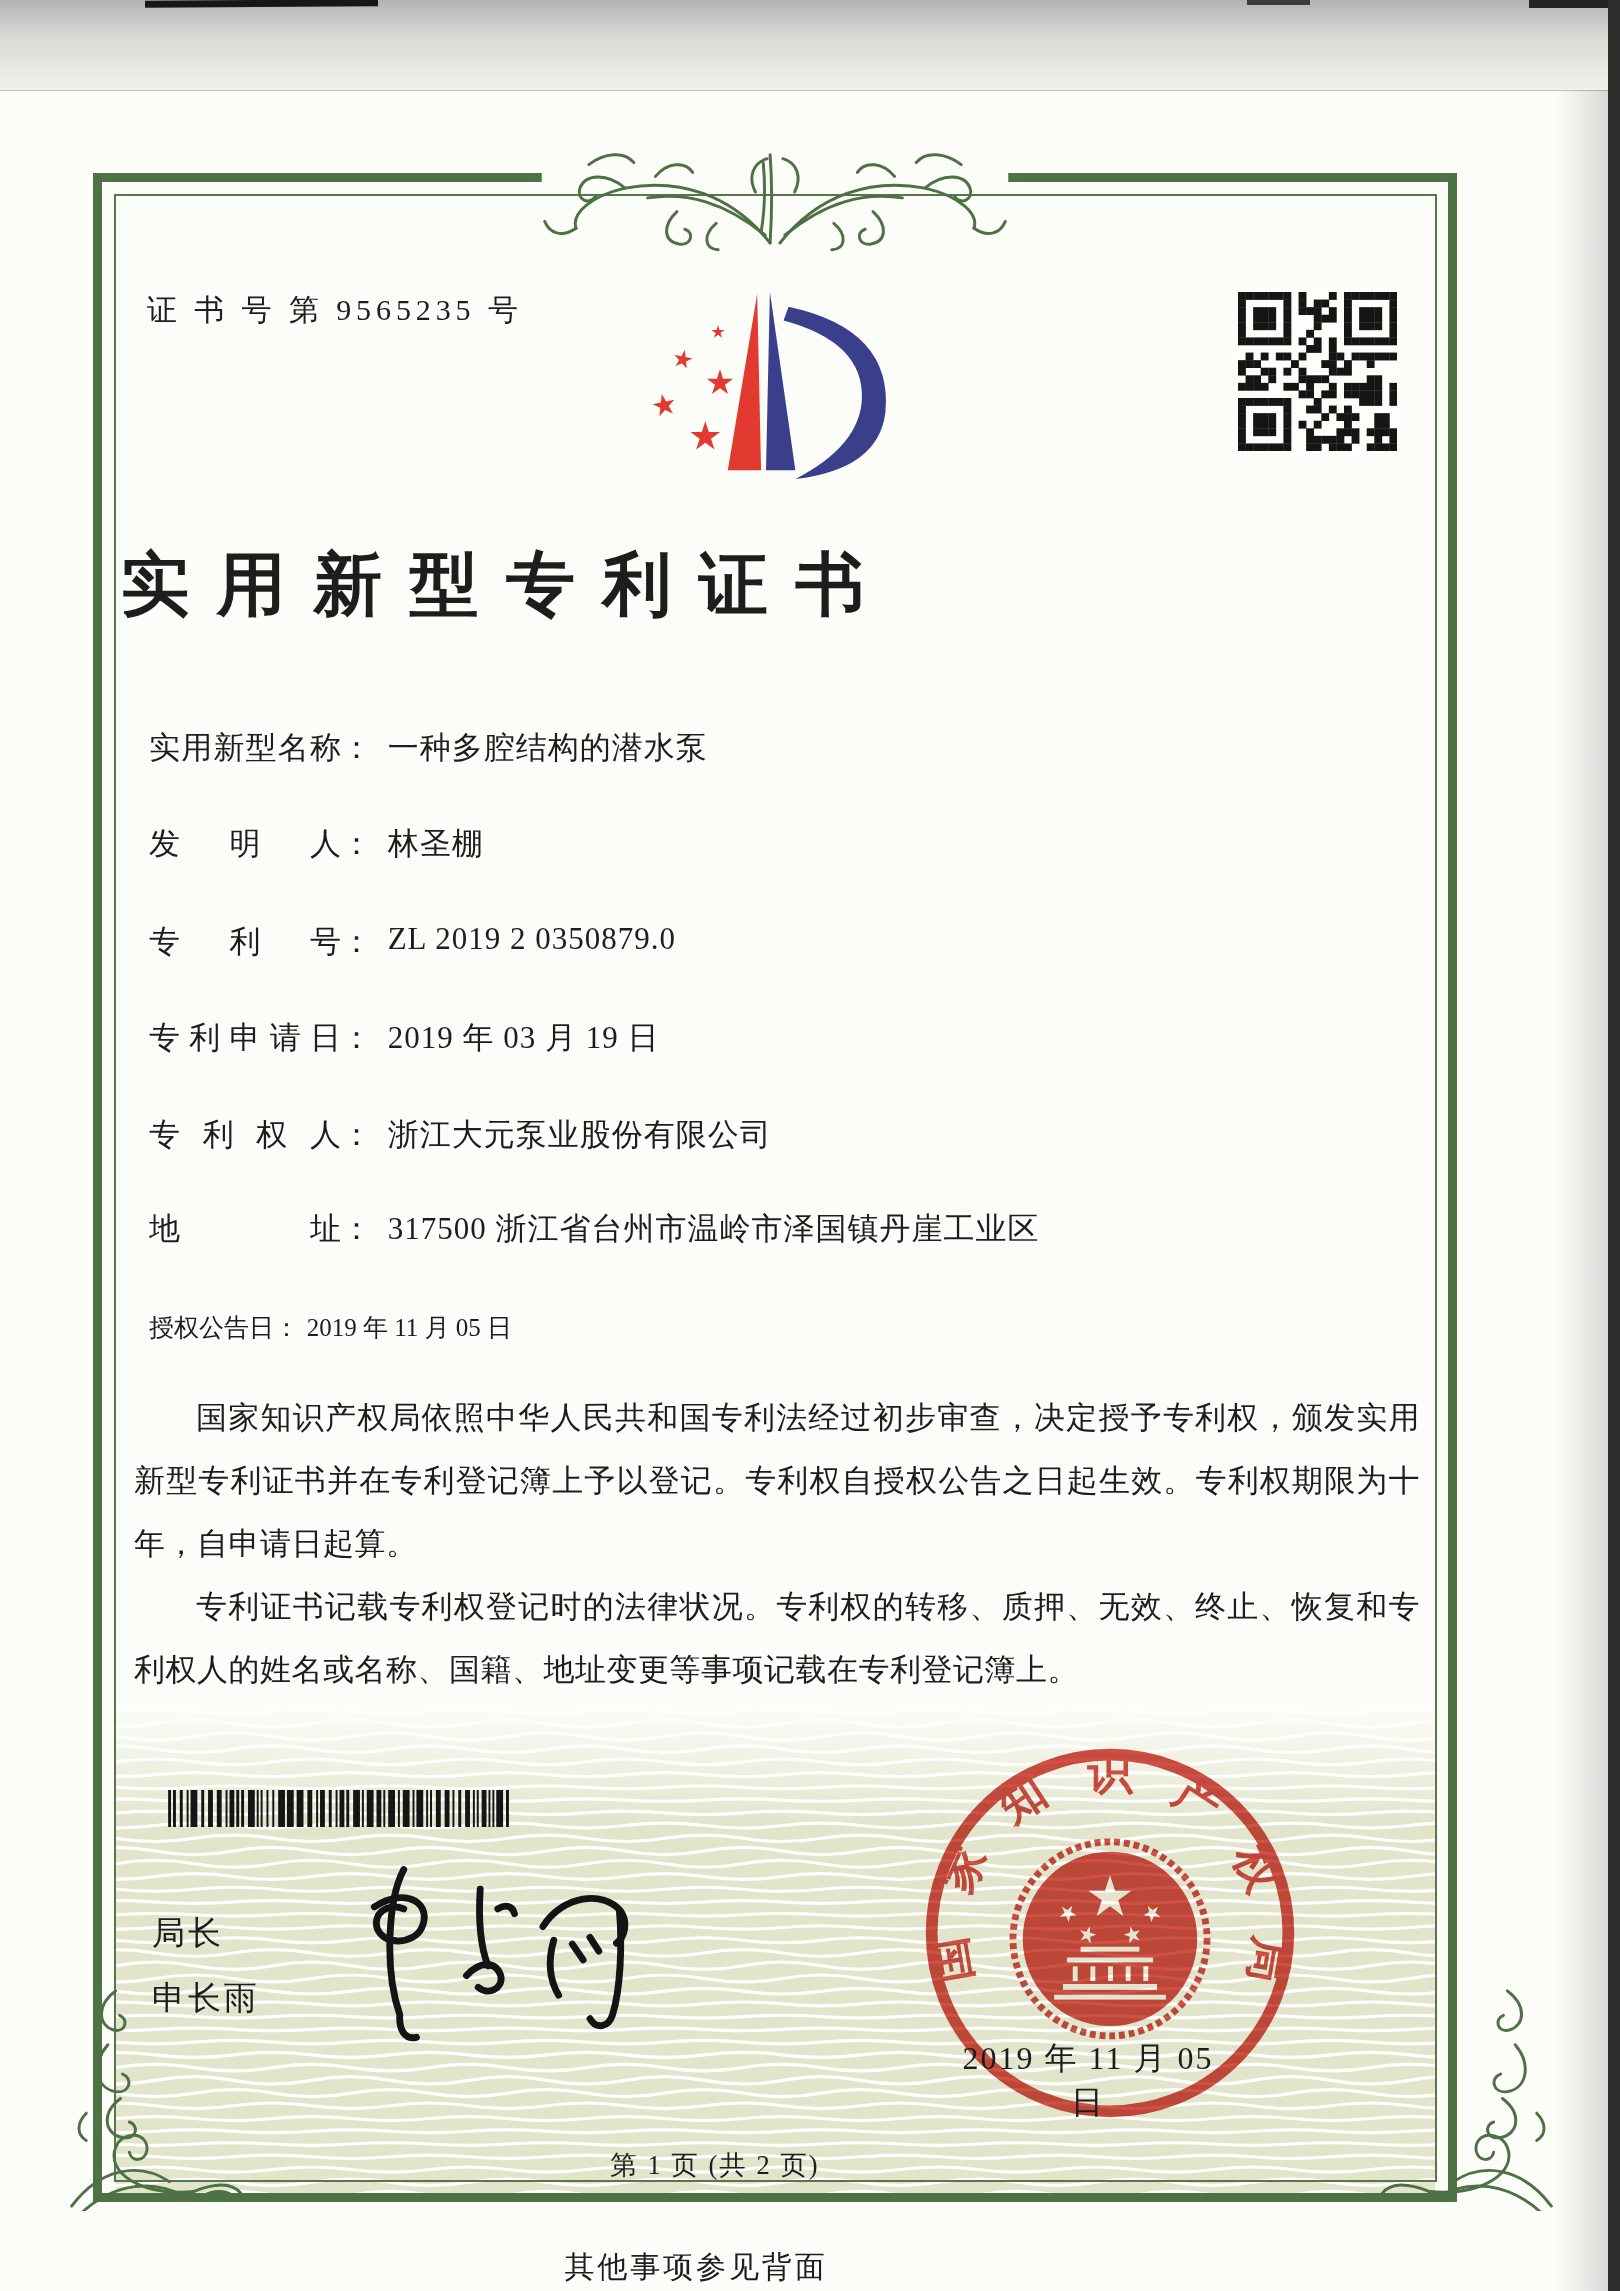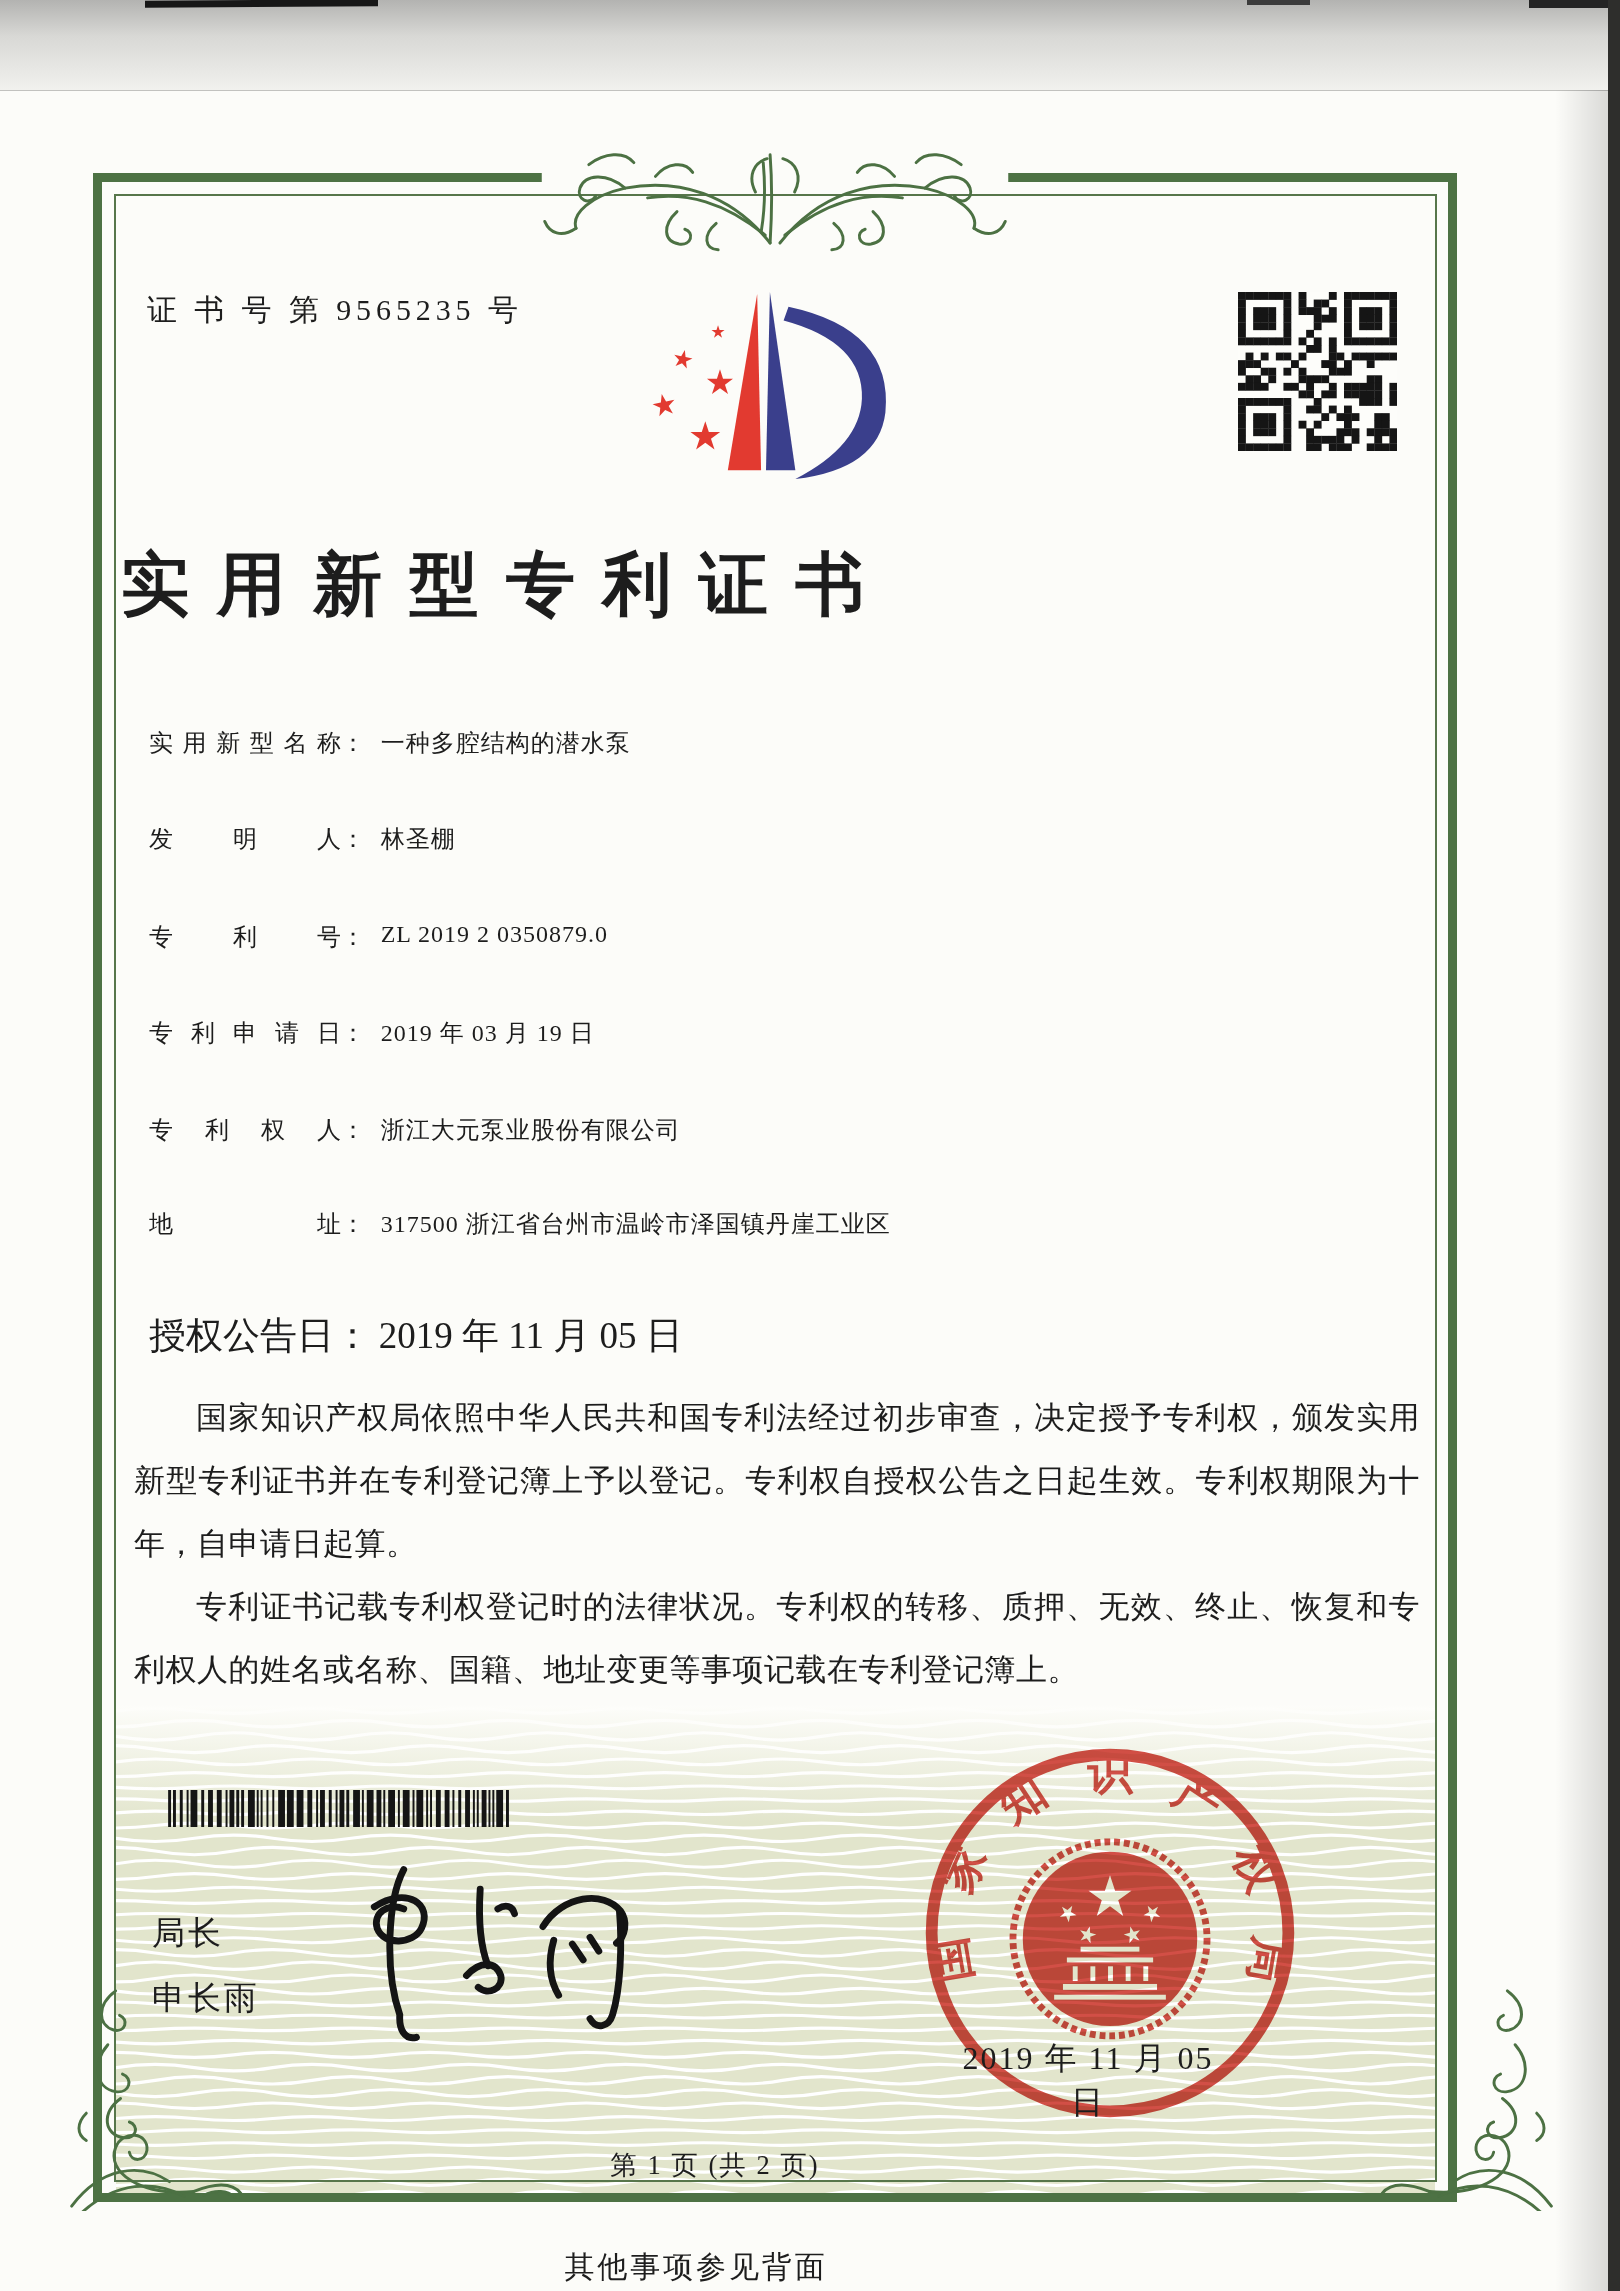--- a/index.html
+++ b/index.html
@@ -17,25 +17,25 @@
   .edge-shadow{left:1555px;top:90px;width:55px;height:2201px;
     background:linear-gradient(to right,rgba(0,0,0,0),rgba(0,0,0,0.14));}
   .edge-dark{left:1608px;top:0;width:11.8px;height:2292px;background:#2e2e2c;}
   
   .frame-outer{left:93px;top:173px;width:1364px;height:2029px;border:9.8px solid #4d7244;box-sizing:border-box;}
   .frame-inner{left:114px;top:194px;width:1323px;height:1988px;border:2px solid #57764b;box-sizing:border-box;}
   
   .cert-no{left:147px;top:290px;font-size:30px;letter-spacing:4.9px;}
   .title{left:93px;top:539px;width:1364px;text-align:left;font-size:69px;font-weight:700;
          letter-spacing:27.4px;text-indent:27.4px;}
-  .frow{left:149px;font-size:24px;white-space:nowrap;}
+  .frow{left:149px;font-size:31px;white-space:nowrap;}
   .flabel{display:inline-block;width:192px;text-align:justify;text-align-last:justify;vertical-align:top;}
   .fcolon{display:inline-block;vertical-align:top;}
   .fvalue{display:inline-block;margin-left:15.7px;vertical-align:top;letter-spacing:1px;}
-  .grant{font-size:37px;white-space:nowrap;}
+  .grant{font-size:25px;white-space:nowrap;}
   .paras{left:134px;top:1386px;width:1286px;font-size:31px;line-height:63px;text-align:justify;}
   .paras p{margin:0;text-indent:2em;letter-spacing:0.5px;}
   .director{font-size:33px;letter-spacing:2.9px;}
   .seal-date{left:941px;top:2037px;width:294px;text-align:center;font-size:32px;letter-spacing:2px;}
   .page-num{left:529px;top:2147px;width:372px;text-align:center;font-size:26.5px;letter-spacing:2px;}
   .back-note{left:510px;top:2235px;width:372px;text-align:center;font-size:30px;letter-spacing:2.9px;margin-top:12px;}
   .seal{mix-blend-mode:multiply;opacity:.95;}
 </style>
 </head>
 <body>

